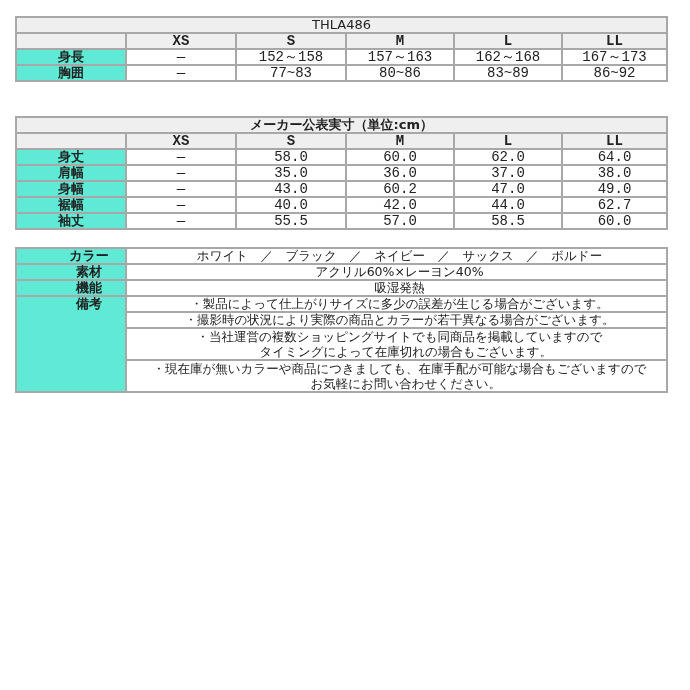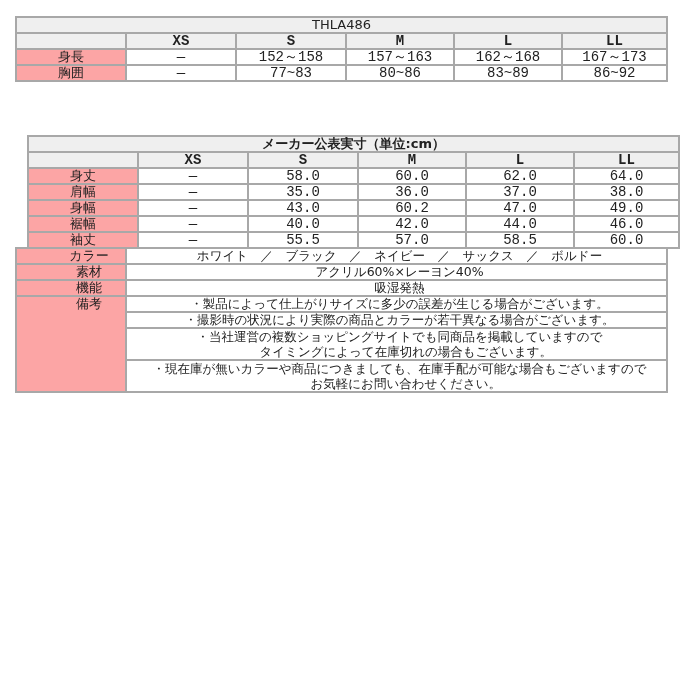--- a/index.html
+++ b/index.html
@@ -1,23 +1,23 @@
 <!DOCTYPE html>
 <html><head>
 <meta charset="utf-8">
 <style>
   html,body{margin:0;padding:0;background:#fff;}
   body{width:690px;height:690px;position:relative;font-family:"DejaVu Sans","Liberation Sans",sans-serif;color:#222;overflow:hidden;}
   table{position:absolute;left:15px;width:651px;border-collapse:collapse;table-layout:fixed;}
   td{border:2px solid #a8a8a8;padding:0;text-align:center;font-size:13px;line-height:14px;height:14px;white-space:nowrap;overflow:hidden;}
   .hd{background:#efefef;}
-  .lbl{background:#fca5a5;font-weight:normal;}
+  .lbl{background:#5eead4;font-weight:bold;}
   .bold{font-weight:bold;}
   #t1{top:16px;}
-  #t2{top:135px;margin-left:12px;}
+  #t2{top:116px;}
   #t3{top:247px;}
   #t3 td.v{text-align:center;padding-left:6px;font-size:12.5px;}
   #t3 td.lbl{vertical-align:top;padding-left:36px;}
   .val{font-family:Liberation Mono, monospace;font-size:14px;}
 </style>
 </head>
 <body>
 
 <table id="t1">
   <colgroup>
@@ -103,21 +103,21 @@
     <td class="val">60.2</td>
     <td class="val">47.0</td>
     <td class="val">49.0</td>
   </tr>
   <tr>
     <td class="lbl">裾幅</td>
     <td class="val">—</td>
     <td class="val">40.0</td>
     <td class="val">42.0</td>
     <td class="val">44.0</td>
-    <td class="val">46.0</td>
+    <td class="val">62.7</td>
   </tr>
   <tr>
     <td class="lbl">袖丈</td>
     <td class="val">—</td>
     <td class="val">55.5</td>
     <td class="val">57.0</td>
     <td class="val">58.5</td>
     <td class="val">60.0</td>
   </tr>
 </tbody>

